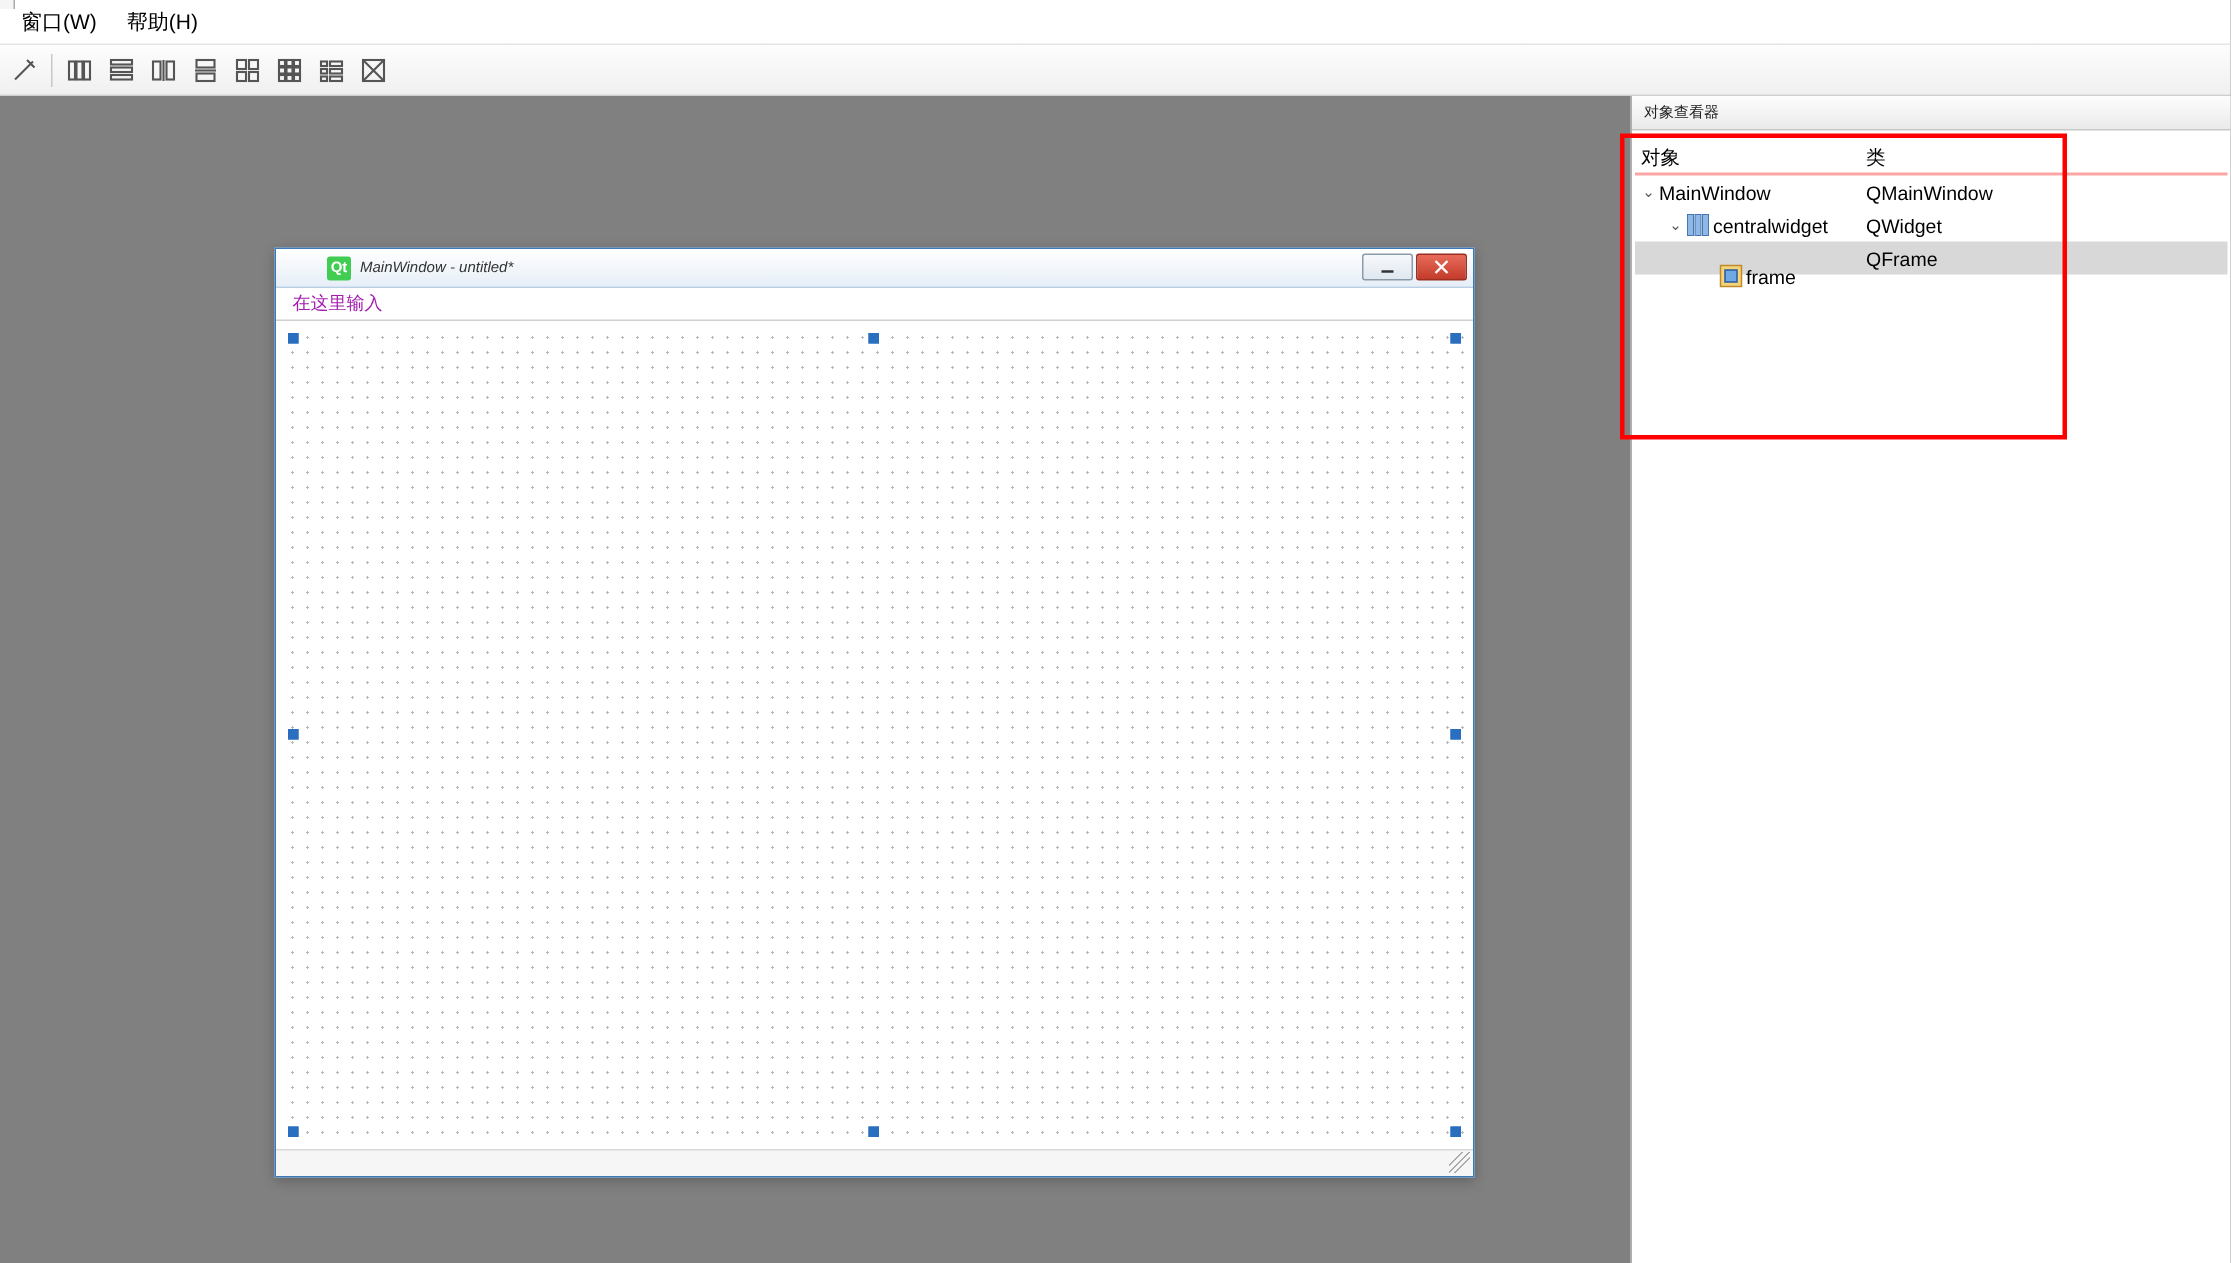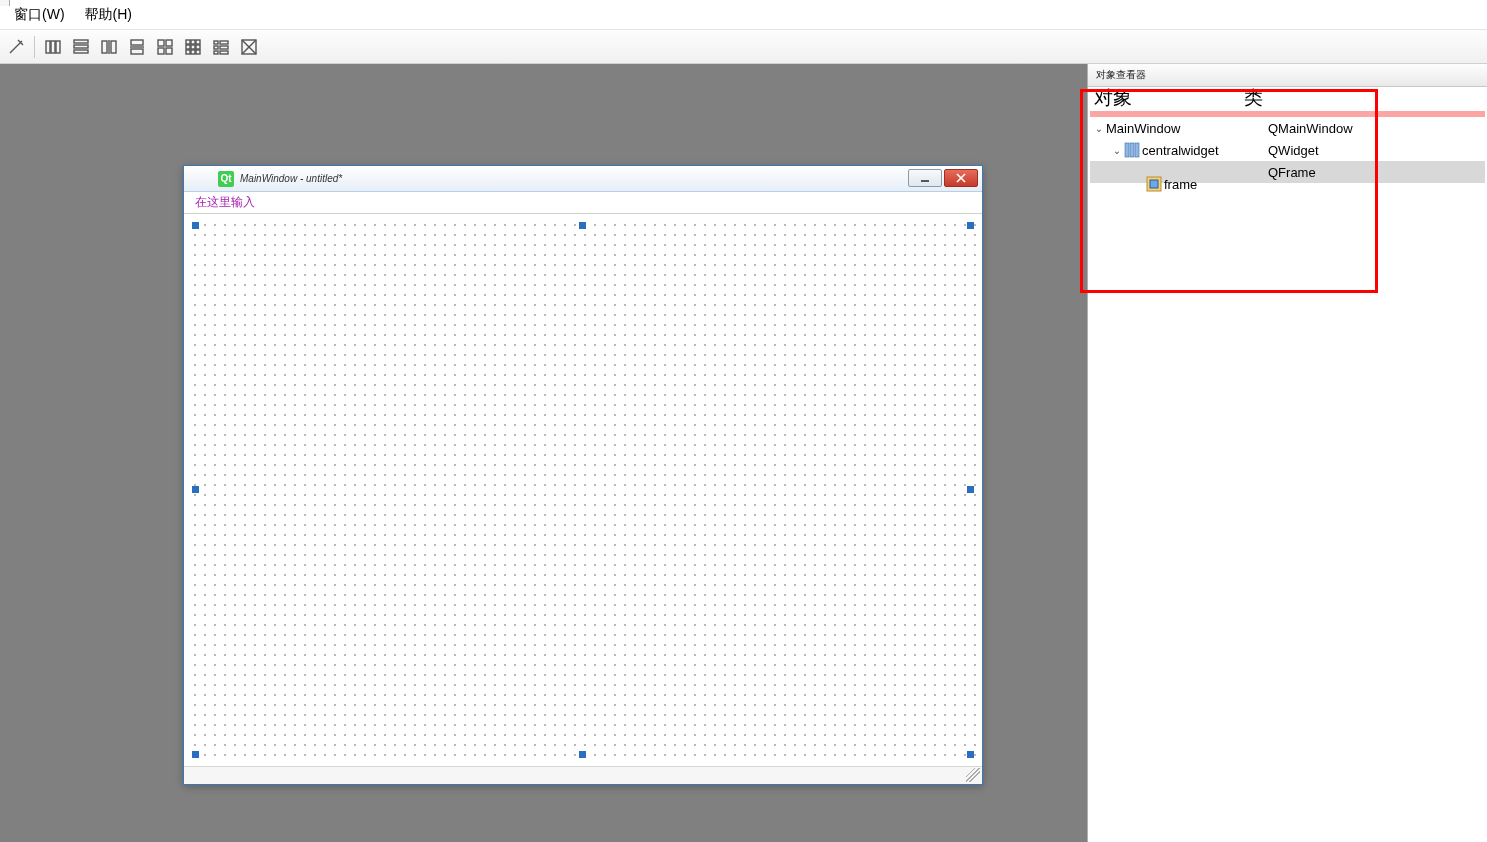--- a/index.html
+++ b/index.html
@@ -99,36 +99,35 @@
       border: 1px solid #bfbfbf;
       font-size: 12px;
       padding-left: 6px;
       font-style: italic;
       color: #999;
       background: #fff;
     }
     .tree-header {
       display: flex;
       height: 22px;
-      font-size: 19px;
-      border-bottom: 6px solid #fca5a5;
+      font-size: 13px;
+      border-bottom: 2px solid #fca5a5;
       margin-top: 6px;
-      align-items: flex-end;
     }
     .tree-header .col1 { width: 150px; padding-left: 4px; display:flex; align-items:center; }
     .tree-header .col2 { flex:1; padding-left: 4px; display:flex; align-items:center; }
     .tree { font-size: 13px; }
     .tree-row {
       display: flex;
       height: 22px;
       align-items: center;
     }
     .tree-row.selected { background: #d8d8d8; }
     .tree-row .col1 { width: 150px; display:flex; align-items:center; overflow:hidden; }
-    .tree-row .col2 { flex:1; padding-left: 4px; display:flex; align-items:center;margin-left:24px; }
+    .tree-row .col2 { flex:1; padding-left: 4px; display:flex; align-items:center; }
     .expand-arrow {
       width: 14px; height: 14px;
       display:inline-flex; align-items:center; justify-content:center;
       cursor: pointer;
       color: #555;
       font-size: 10px;
     }
     .tree-icon {
       width: 16px; height: 16px;
       display:inline-flex; align-items:center; justify-content:center;

